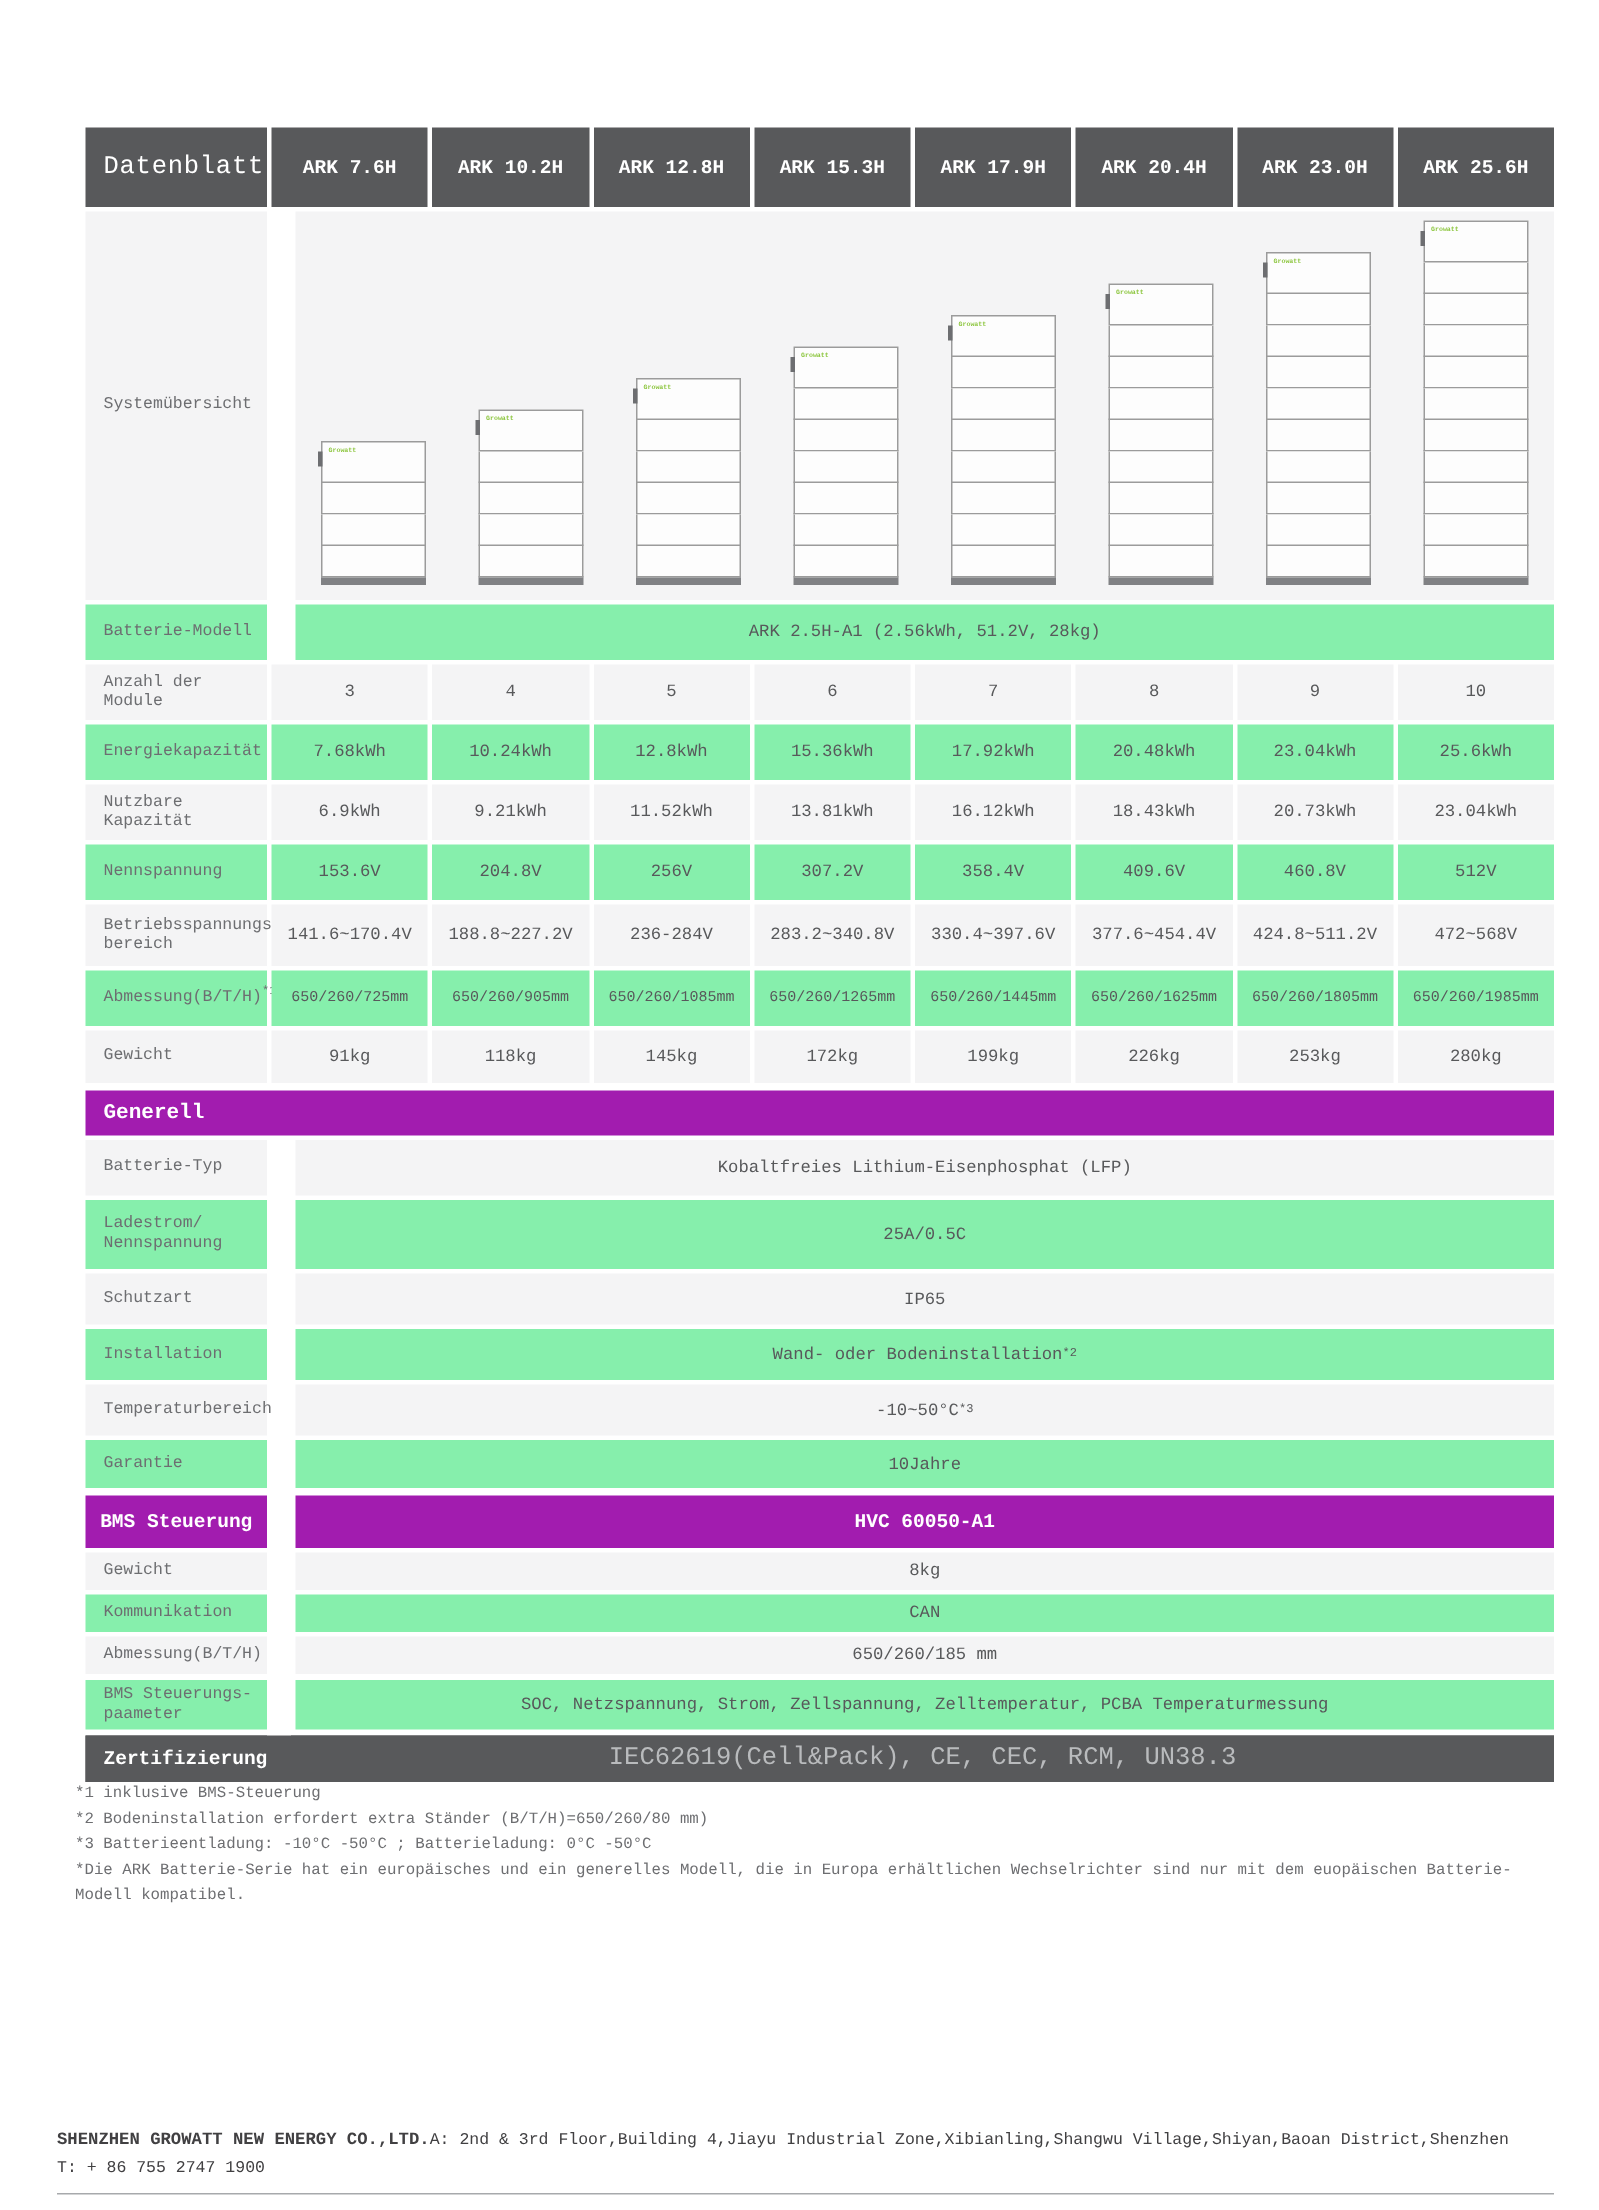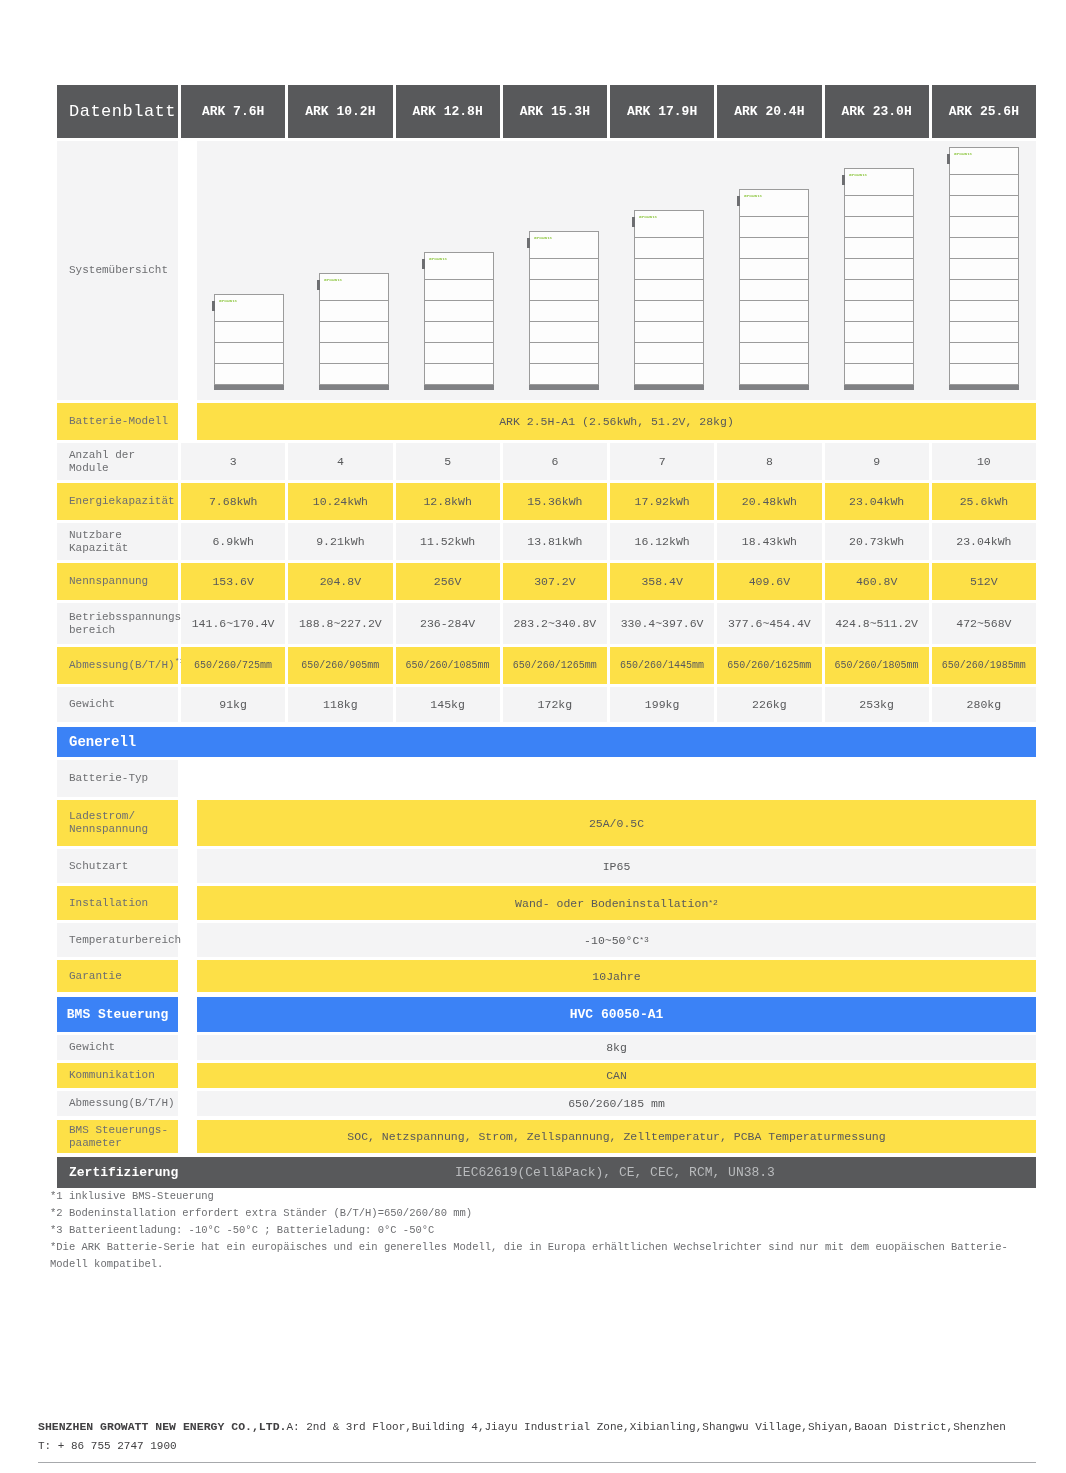--- a/index.html
+++ b/index.html
@@ -10,42 +10,42 @@
     font-family:Liberation Mono, monospace;
     color:#58595b;
     overflow:hidden;
   }
   #sheet{position:absolute;left:57px;top:85px;width:979px;}
   .row{display:grid;grid-template-columns:121px repeat(8,1fr);column-gap:3px;margin-bottom:3px;}
   .row-span{display:grid;grid-template-columns:121px 1fr;column-gap:19px;margin-bottom:3px;}
   .cell{display:flex;align-items:center;justify-content:center;text-align:center;}
   .label-cell{justify-content:flex-start;text-align:left;padding-left:12px;}
   .lt{background:#f4f4f5;}
-  .dk{background:#fde047;}
+  .dk{background:#86efac;}
   .hdr{background:#58595b;color:#ffffff;}
   .hdr-title{font-size:17px;letter-spacing:.5px;}
   .hdr-model{font-size:13px;font-weight:bold;}
   .lbl{font-size:11px;line-height:13px;color:#6d6e71;display:flex;flex-direction:column;}
   .val{font-size:11.5px;color:#58595b;}
   .small-vals .val{font-size:10px;}
   sup{font-size:8px;line-height:0;}
   
   .sys-content{display:grid;grid-template-columns:repeat(8,1fr);align-items:end;padding-bottom:10px;}
   .tower{width:70px;justify-self:center;display:flex;flex-direction:column;}
   .bms-box{position:relative;height:26px;background:#fdfdfd;border:1px solid #9b9b9b;}
   .mod-box{height:20px;background:#fdfdfd;border:1px solid #9b9b9b;border-top:none;}
   .base-bar{height:5px;background:#808184;}
   .tower-tab{position:absolute;left:-3px;top:6px;width:3px;height:10px;background:#6d6e71;}
   .tower-logo{position:absolute;left:4px;top:3px;font-size:8px;color:#8dc63f;white-space:nowrap;transform:scale(.55);transform-origin:0 0;font-weight:bold;}
   
-  .band-green{background:#3b82f6;color:#fff;}
+  .band-green{background:#a21caf;color:#fff;}
   .band-dark{background:#58595b;color:#fff;}
   .band-label{font-size:14px;font-weight:bold;}
   .band-value{font-size:13px;font-weight:bold;color:#ffffff;}
-  .cert-value{font-size:13px;color:#b9bbbd;font-weight:normal;}
+  .cert-value{font-size:17px;color:#b9bbbd;font-weight:normal;}
   
   #footnotes{position:absolute;left:50px;top:1188px;width:960px;font-size:10.5px;line-height:17px;color:#6d6e71;}
   #footer{position:absolute;left:38px;right:30px;top:1420px;color:#414042;}
   .footer-line1{display:flex;align-items:baseline;font-size:11px;}
   .footer-line2{display:flex;align-items:baseline;gap:38px;font-size:11px;margin-top:7px;flex-direction:column;}
   .company{font-weight:bold;font-size:11.5px;}
   .footer-rule{position:absolute;left:38px;right:30px;top:1462px;height:1px;background:#a7a9ac;}
 </style>
 </head>
 <body>
@@ -315,20 +315,24 @@
       <span class="band-label">Generell</span>
     </div>
 
     <div class="row-span" style="height:37px">
       <div class="cell label-cell lt">
           <span class="lbl">
             <span>Batterie-Typ</span>
             <span></span>
           </span>
         </div>
+      <div class="cell lt val">
+          <span>Kobaltfreies Lithium-Eisenphosphat (LFP)</span>
+          <sup></sup>
+        </div>
     </div>
     <div class="row-span" style="height:46px">
       <div class="cell label-cell dk">
           <span class="lbl">
             <span>Ladestrom/</span>
             <span>Nennspannung</span>
           </span>
         </div>
       <div class="cell dk val">
           <span>25A/0.5C</span>

